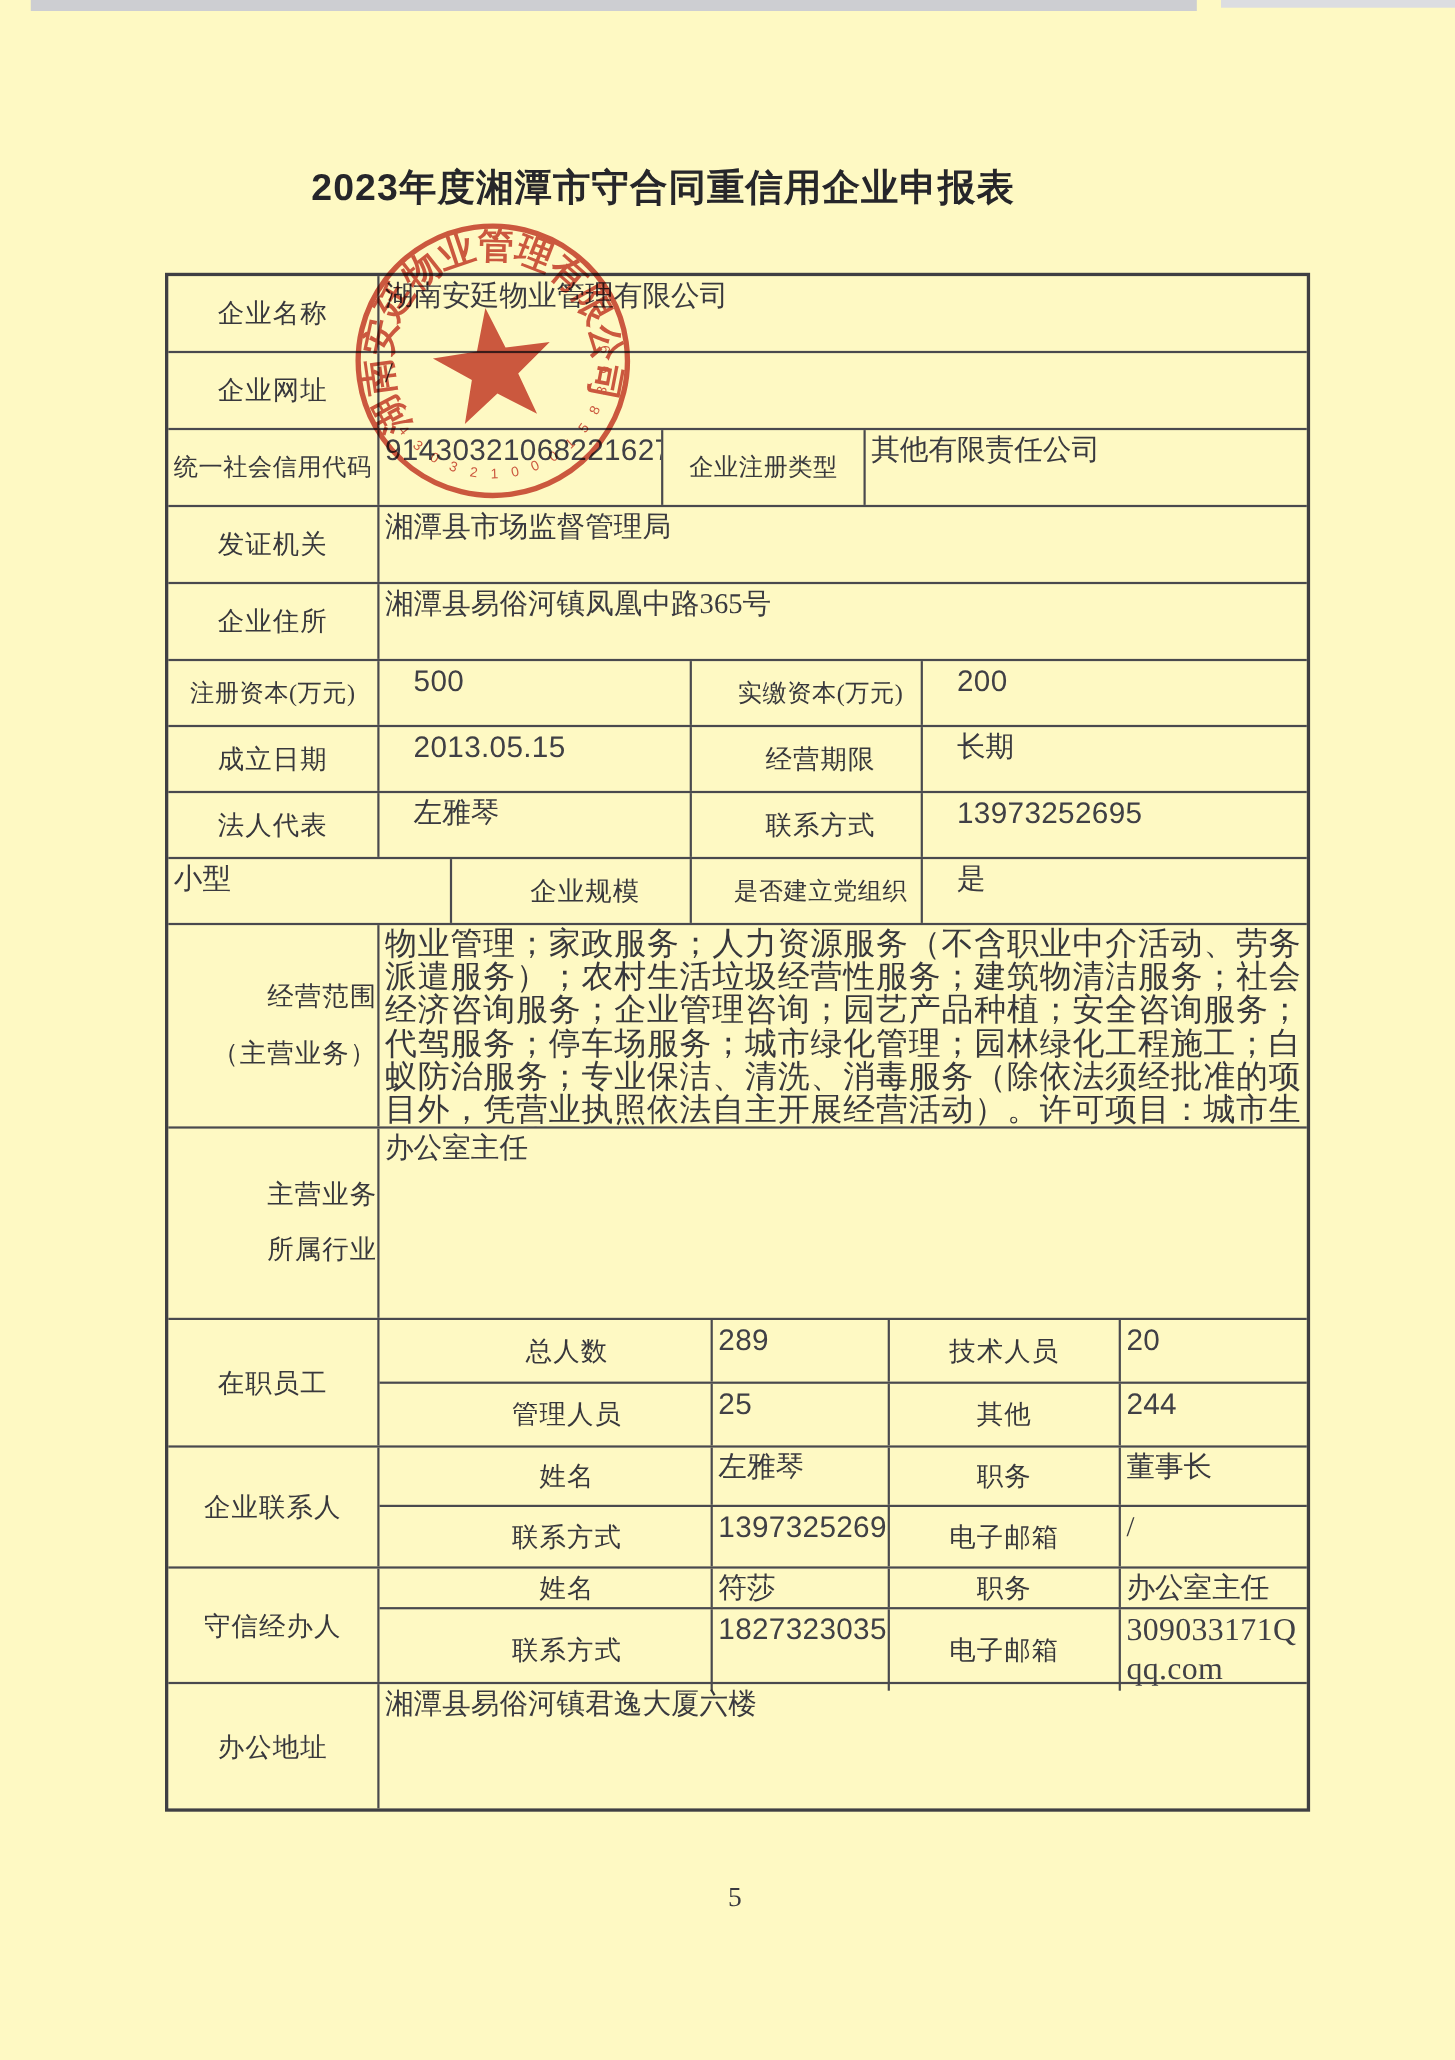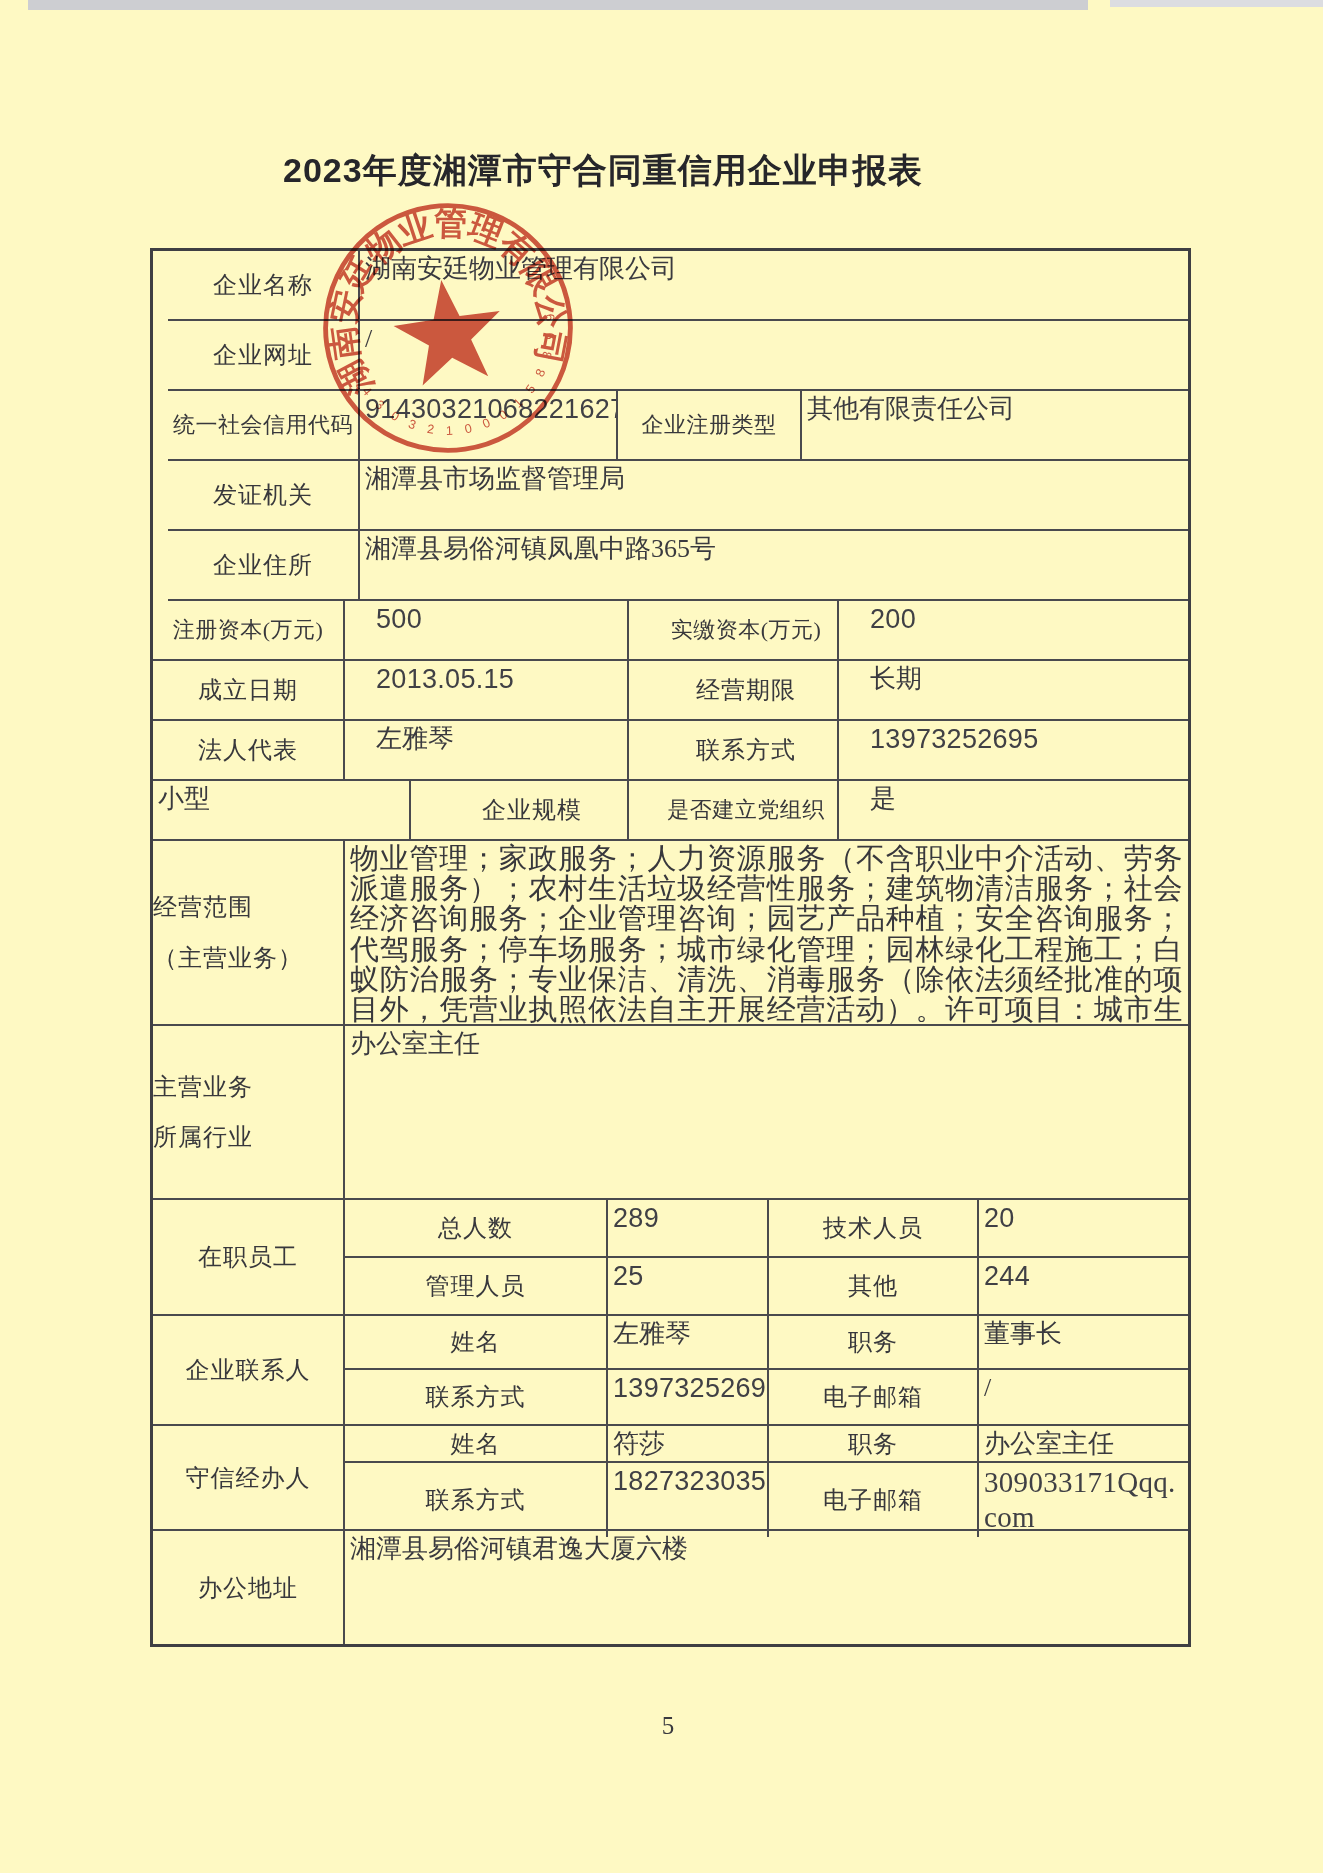--- a/index.html
+++ b/index.html
@@ -16,30 +16,30 @@
   .row:last-child{border-bottom:none;}
   .c{box-sizing:border-box;border-right:2px solid #4a4a4e;overflow:hidden;}
   .c:last-child{border-right:none;}
   .ca{flex:0 0 192px;}
   .cb{flex:0 0 258px;}
   .cc{flex:0 0 184px;}
   .rest,.cd,.se{flex:1 1 auto;}
   .sb{flex:0 0 263px;}
   .sc{flex:0 0 161px;}
   .sd{flex:0 0 210px;}
-  .h68{height:68px;margin-left:15px;}.h58{height:58px;gap:26px;}.h183{height:183px;}.h172{height:172px;}
+  .h68{height:68px;}.h58{height:58px;gap:26px;}.h183{height:183px;}.h172{height:172px;}
   .h114{height:114px;}.h108{height:108px;}.h103{height:103px;}.h113{height:113px;}
   .sub{flex:1 1 auto;display:flex;flex-direction:column;}
-  .srow{flex:1 1 auto;display:flex;border-bottom:2px solid #4a4a4e;}
+  .srow{flex:1 1 auto;display:flex;border-bottom:2px solid #4a4a4e;padding-left:40px;}
   .srow:last-child{border-bottom:none;}
   .srow .c{height:auto;}
 
   .lab{display:flex;align-items:center;justify-content:center;text-align:center;
        font-size:24px;color:#38383c;letter-spacing:1px;}
-  .lab2{display:flex;flex-direction:column;align-items:flex-start;justify-content:center;
+  .lab2{display:flex;flex-direction:column;align-items:flex-end;justify-content:center;
         font-size:24px;color:#38383c;letter-spacing:1px;line-height:2.1;}
   .tight{font-size:22px;letter-spacing:.5px;}
   .tight2{font-size:22px;letter-spacing:.5px;}
   .val{padding:2px 5px;font-size:26px;color:#3a3a3f;line-height:1.2;}
   .num{font-family:"Liberation Sans",sans-serif;font-size:27px;letter-spacing:.3px;color:#404045;}
   .wrap{word-break:break-all;font-size:29px;font-family:Liberation Serif, serif;}
   .scope{padding:2px 5px;font-size:29px;line-height:30.2px;letter-spacing:.5px;
          text-align:justify;color:#38383c;}
 
   .stamp{position:absolute;left:312px;top:192px;width:272px;height:272px;

